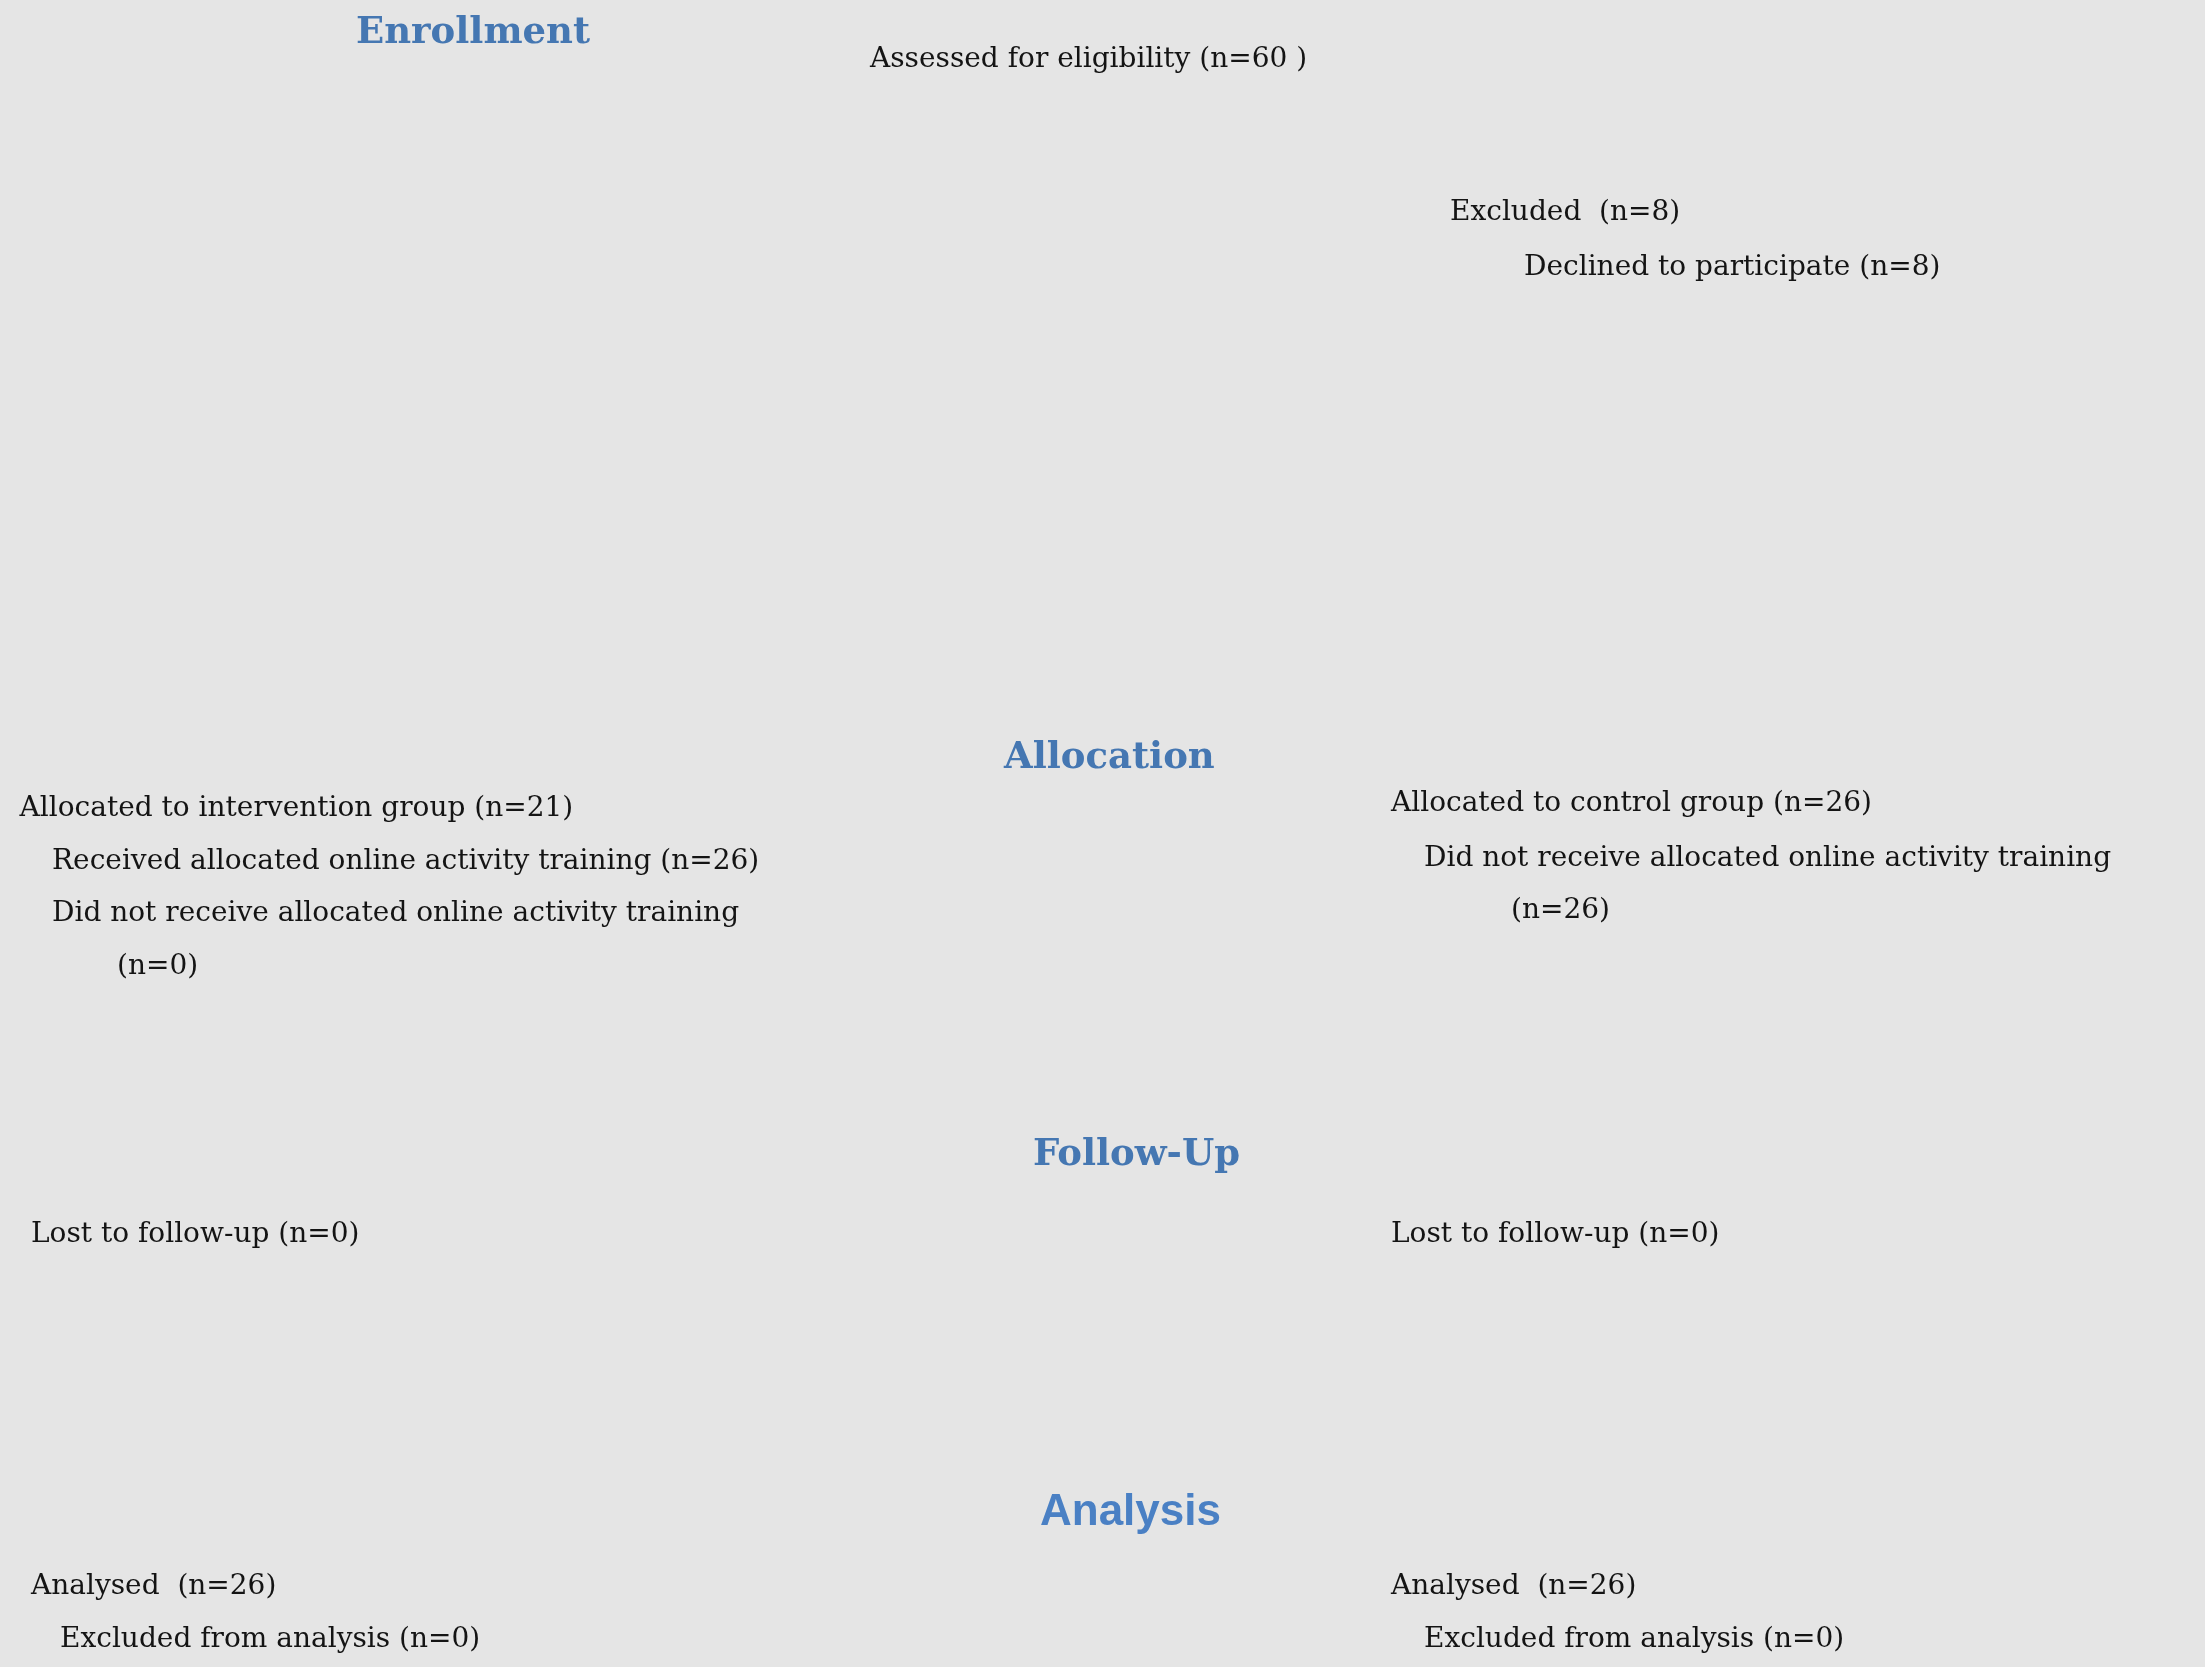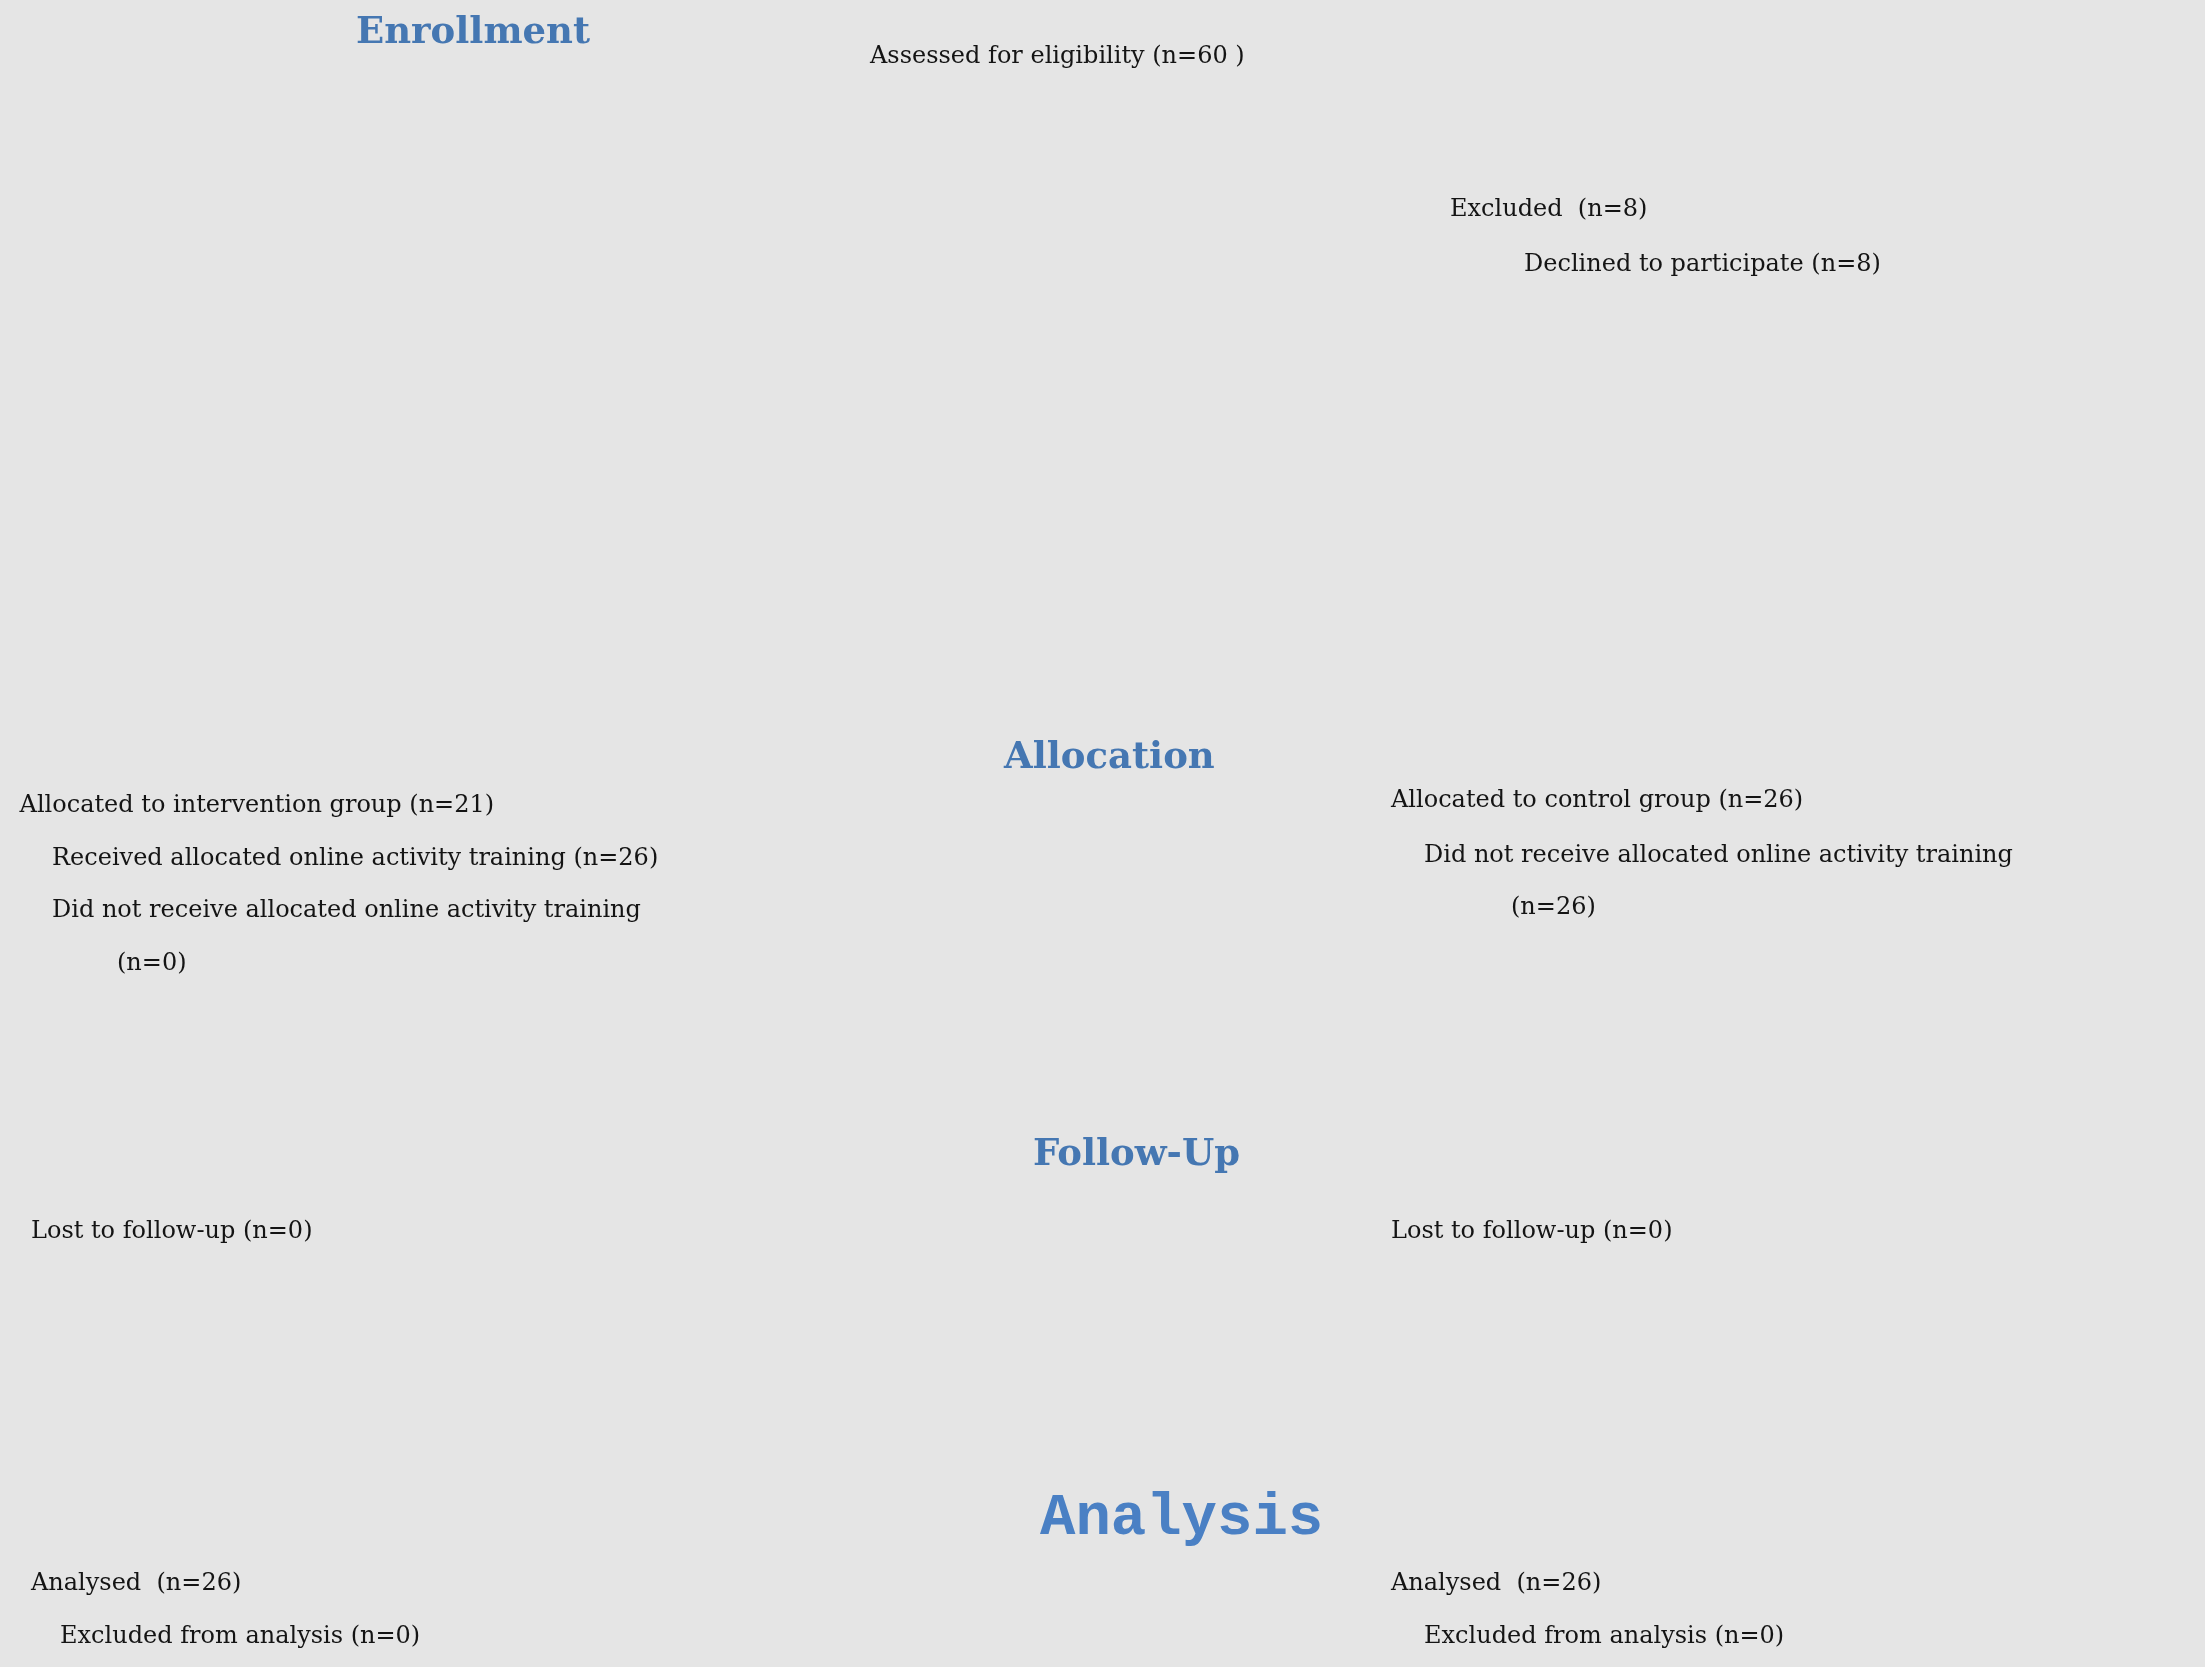--- a/index.html
+++ b/index.html
@@ -7,38 +7,38 @@
     position: relative;
     width: 2205px;
     height: 1668px;
     background: #e5e5e5;
     overflow: hidden;
     font-family: "DejaVu Serif", serif;
   }
   .t {
     position: absolute;
     font-family: "DejaVu Serif", serif;
-    font-size: 24px;
+    font-size: 28px;
     color: #141414;
     white-space: pre;
     line-height: 1.2;
   }
   .hdr {
     position: absolute;
     font-family: "DejaVu Serif", serif;
     font-weight: bold;
     font-size: 37px;
     color: #4577b2;
     white-space: pre;
   }
   .hdr-sans {
     position: absolute;
-    font-family: Liberation Mono, monospace;
+    font-family: Liberation Sans, sans-serif;
     font-weight: bold;
-    font-size: 59px;
+    font-size: 44px;
     color: #4a80c4;
     white-space: pre;
   }
 </style>
 </head>
 <body>
 
 <div id="canvas">
 
   <div class="hdr" style="left:356px; top:7.8px;">Enrollment</div>

